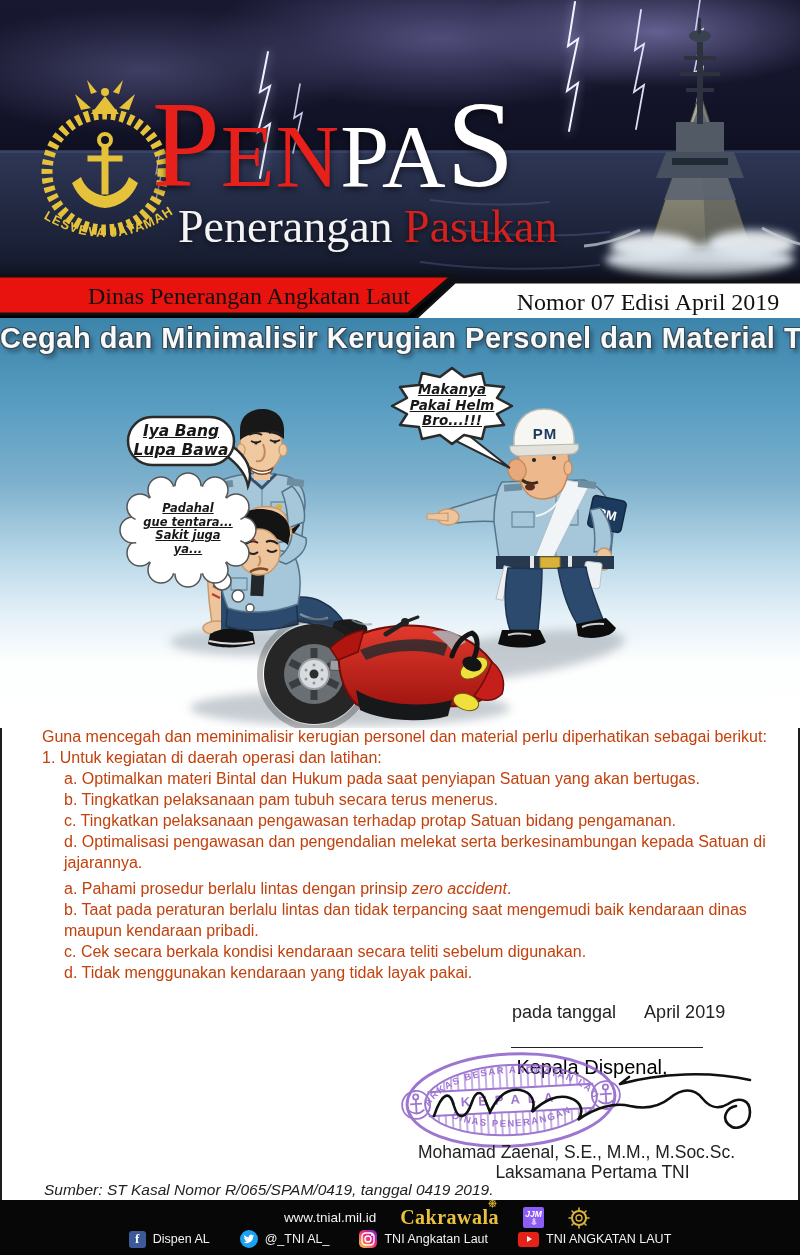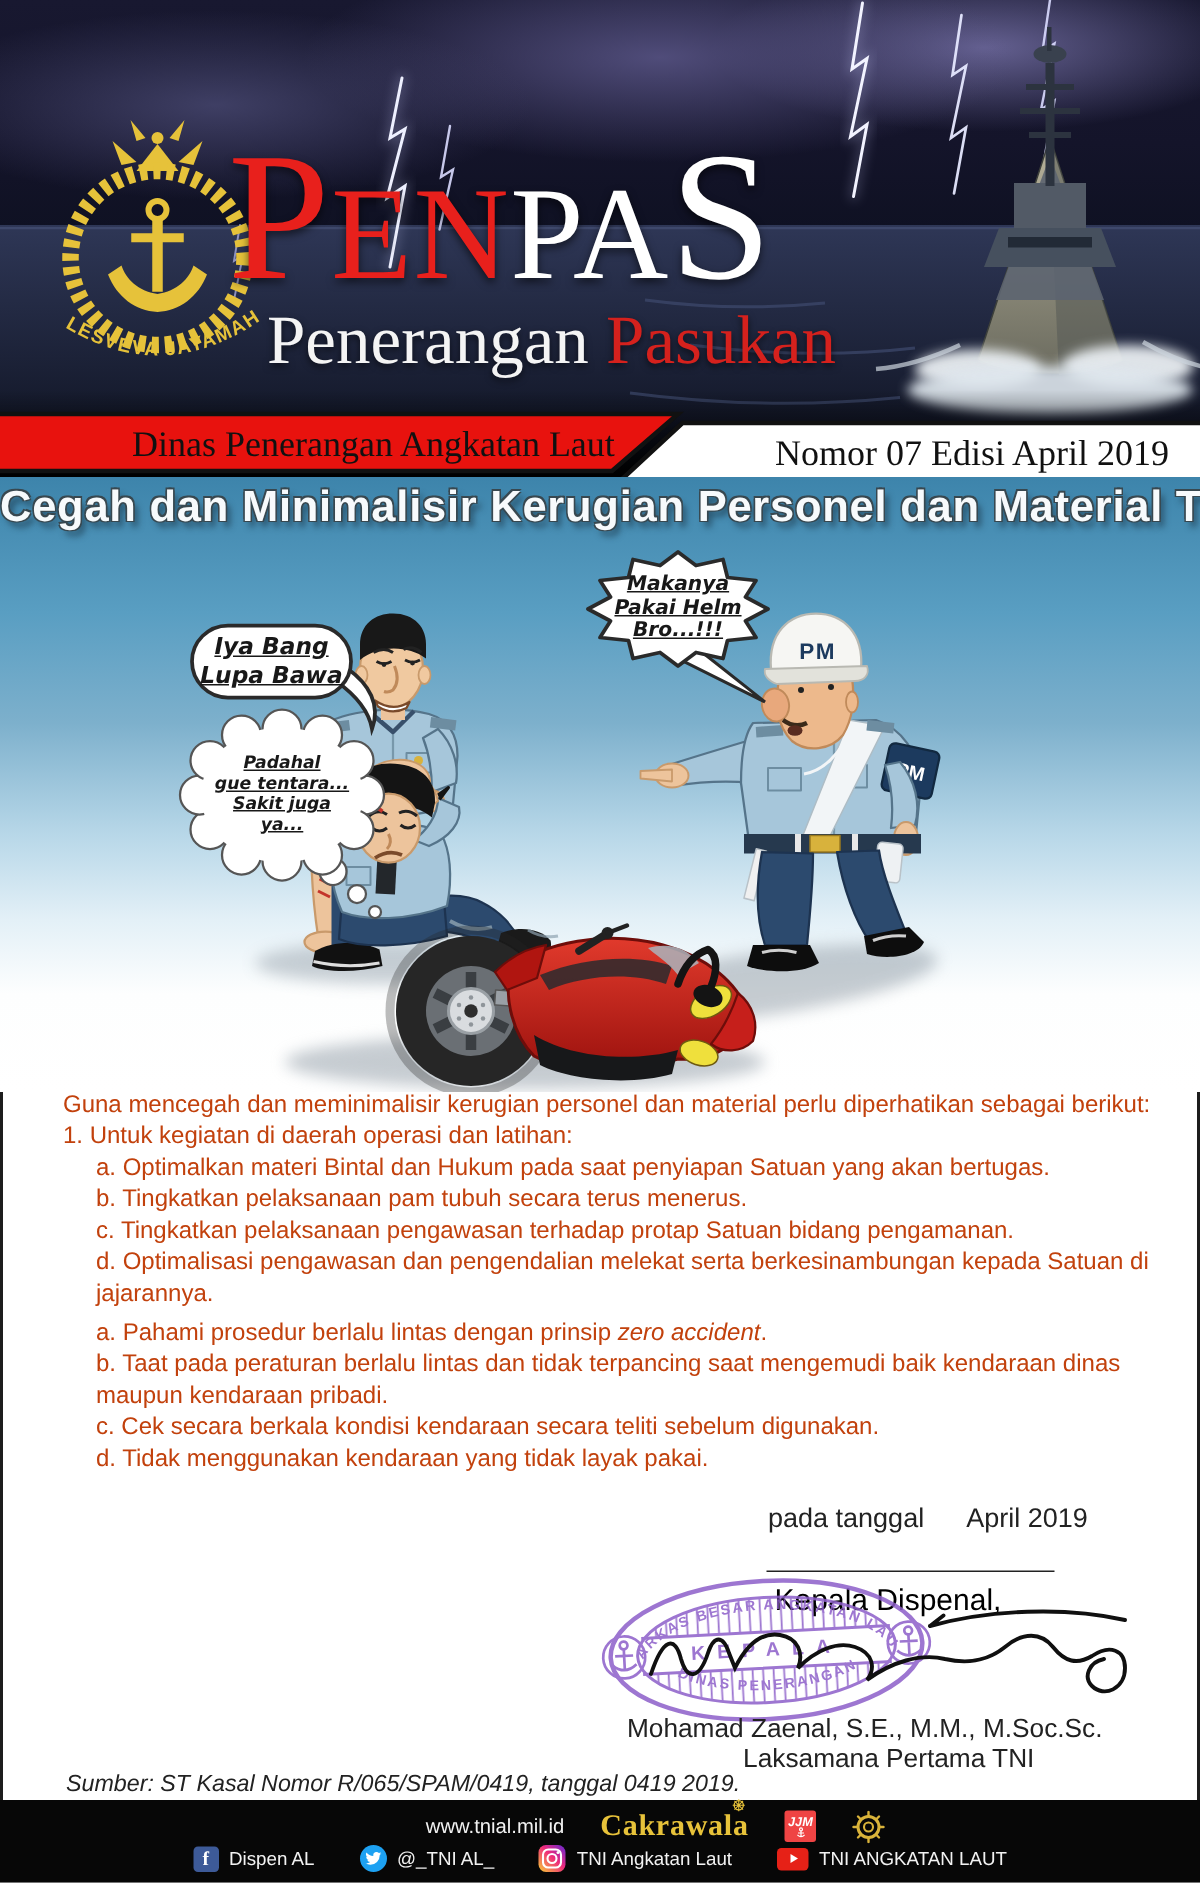--- a/index.html
+++ b/index.html
@@ -61,21 +61,21 @@
 
   .source{position:absolute;left:44px;top:1181px;font-size:15.5px;font-style:italic;color:#222;}
 
   
   .footer{position:absolute;left:0;top:1200px;width:800px;height:55px;background:#070707;color:#eee;}
   .f-row1{position:absolute;left:0;top:6px;width:100%;display:flex;justify-content:center;align-items:center;gap:24px;margin-left:37px;}
   .f-row2{position:absolute;left:0;top:30px;width:100%;display:flex;justify-content:center;align-items:center;gap:30px;}
   .f-site{font-size:13.5px;color:#f2f2f2;}
   .f-mag{font-family:"Liberation Serif",serif;font-size:20px;color:#e7c23a;font-weight:bold;letter-spacing:.5px;position:relative;}
   .f-mag .wheel-mini{position:absolute;right:2px;top:-7px;}
-  .jjm{width:21px;height:21px;background:#ef4444;border-radius:2px;display:flex;flex-direction:column;align-items:center;justify-content:center;}
+  .jjm{width:21px;height:21px;background:#8b5cf6;border-radius:2px;display:flex;flex-direction:column;align-items:center;justify-content:center;}
   .jjm .t{font-size:8.5px;font-weight:bold;font-style:italic;color:#fff;line-height:8px;}
   .f-item{display:flex;align-items:center;gap:7px;font-size:12.5px;color:#f2f2f2;}
   .ficon{display:inline-flex;align-items:center;justify-content:center;}
   .fb{width:17px;height:17px;background:#3d5a98;border-radius:3px;color:#fff;font-family:"Liberation Serif",serif;font-weight:bold;font-size:13px;}
   .tw{width:18px;height:18px;background:#1da1f2;border-radius:50%;}
   .ig{width:18px;height:18px;border-radius:5px;background:linear-gradient(45deg,#f9ce34,#ee2a7b 55%,#6228d7);}
   .yt{width:21px;height:15px;background:#e62117;border-radius:3px;}
 </style>
 </head>
 <body>

